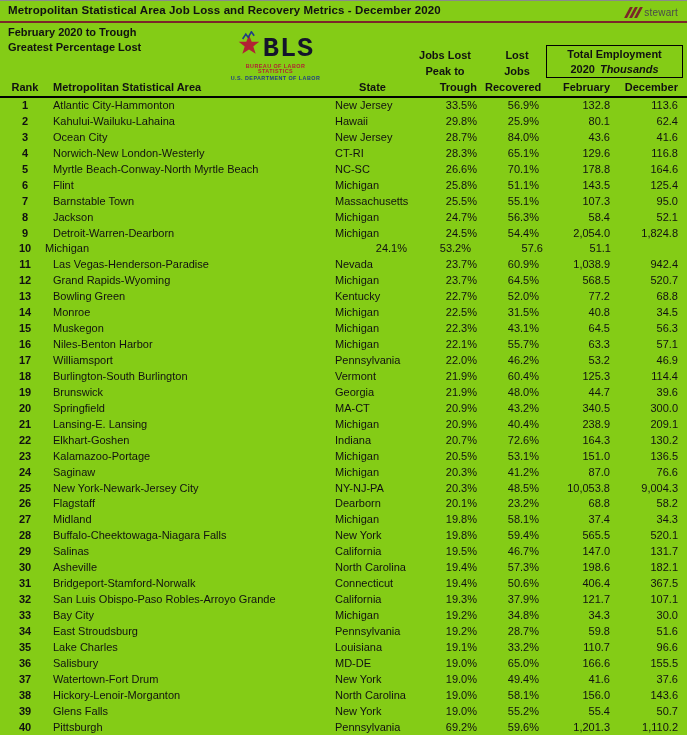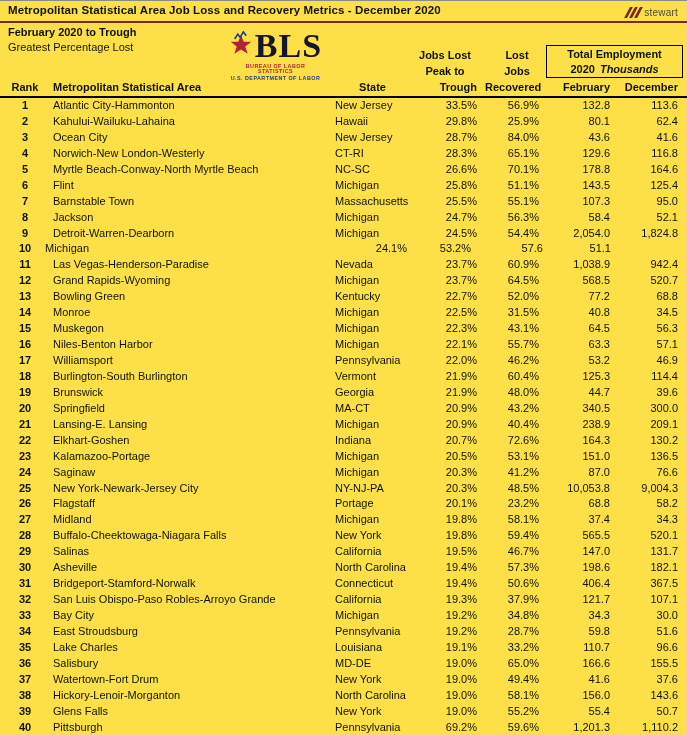--- a/index.html
+++ b/index.html
@@ -4,39 +4,39 @@
 <style>
   :root{
     --accent:#7B2829;
     --stewart-text:#4A4A4A;
     --bls-red:#B22234;
     --bls-blue:#1F3C88;
     --text:#111111;
   }
   *{box-sizing:border-box;margin:0;padding:0;}
   body{background:#ffffff;font-family:"Liberation Sans",sans-serif;color:var(--text);}
-  #page{position:relative;width:687px;height:735px;background:#fde047;border-top:1px solid #8a8a8a;overflow:hidden;}
+  #page{position:relative;width:687px;height:735px;background:#84cc16;border-top:1px solid #8a8a8a;overflow:hidden;}
 
   
   #header{position:relative;width:687px;height:97px;border-bottom:2px solid #000;}
   .title{position:absolute;left:8px;top:3px;font-size:11.5px;font-weight:bold;letter-spacing:.1px;white-space:nowrap;}
   .rule-maroon{position:absolute;left:0;top:20px;width:687px;height:2px;background:var(--accent);}
   .sub1{position:absolute;left:8px;top:25px;font-size:11px;font-weight:bold;white-space:nowrap;}
-  .sub2{position:absolute;left:8px;top:40px;font-size:11px;font-weight:normal;white-space:nowrap;}
+  .sub2{position:absolute;left:8px;top:40px;font-size:11px;font-weight:bold;white-space:nowrap;}
 
   
   .stewart{position:absolute;right:9px;top:3px;display:flex;align-items:center;height:16px;}
   .stewart-bars{display:flex;margin-right:3px;}
   .stewart-bars i{display:block;width:3.2px;height:11px;background:var(--accent);transform:skewX(-28deg);margin-right:1.6px;border-radius:.5px;}
   .stewart-word{font-size:10px;color:var(--stewart-text);letter-spacing:.2px;font-weight:400;}
 
   
   .bls{position:absolute;left:228px;top:30px;width:95px;text-align:center;line-height:1;}
   .bls-top{display:flex;align-items:flex-end;justify-content:center;}
-  .bls-acronym{font-family:Liberation Serif, serif;font-size:34px;font-weight:bold;color:#14142b;letter-spacing:1px;line-height:.85;}
+  .bls-acronym{font-family:Liberation Mono, monospace;font-size:27px;font-weight:bold;color:#14142b;letter-spacing:1px;line-height:.85;}
   .bls-sub1{font-size:5.4px;font-weight:bold;color:var(--bls-red);letter-spacing:.45px;margin-top:2.5px;}
   .bls-sub2{font-size:5.4px;font-weight:bold;color:var(--bls-blue);letter-spacing:.45px;margin-top:1.5px;}
 
   
   .hdr-stack{position:absolute;font-size:11px;font-weight:bold;text-align:center;line-height:16px;}
   #hdr-jobslost{left:409px;top:46px;width:72px;}
   #hdr-lostjobs{left:481px;top:46px;width:72px;}
   .te-box{position:absolute;left:546px;top:44px;width:137px;height:33px;border:1.4px solid #000;text-align:center;font-size:11px;line-height:15px;padding-top:1px;}
   .te-box .l1{font-weight:bold;}
   .te-box .l2 b{font-weight:bold;}
@@ -368,21 +368,21 @@
       <div class="c-state">NY-NJ-PA</div>
       <div class="c-jl">20.3%</div>
       <div class="c-rec">48.5%</div>
       <div class="c-feb">10,053.8</div>
       <div class="c-dec">9,004.3</div>
     </div>
 
     <div class="grid-row">
       <div class="c-rank">26</div>
       <div class="c-msa">Flagstaff</div>
-      <div class="c-state">Portage</div>
+      <div class="c-state">Dearborn</div>
       <div class="c-jl">20.1%</div>
       <div class="c-rec">23.2%</div>
       <div class="c-feb">68.8</div>
       <div class="c-dec">58.2</div>
     </div>
 
     <div class="grid-row">
       <div class="c-rank">27</div>
       <div class="c-msa">Midland</div>
       <div class="c-state">Michigan</div>

